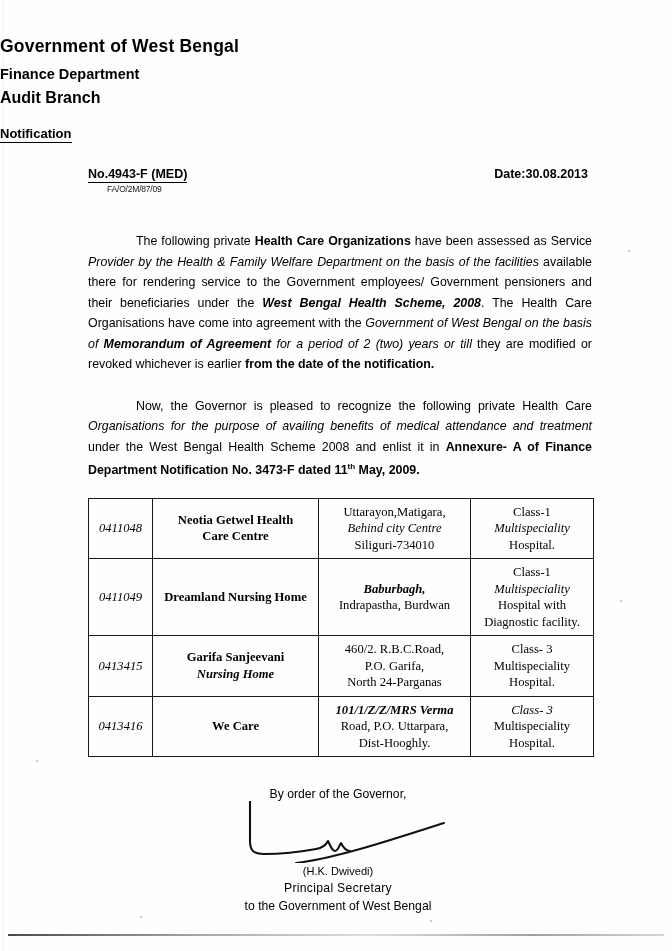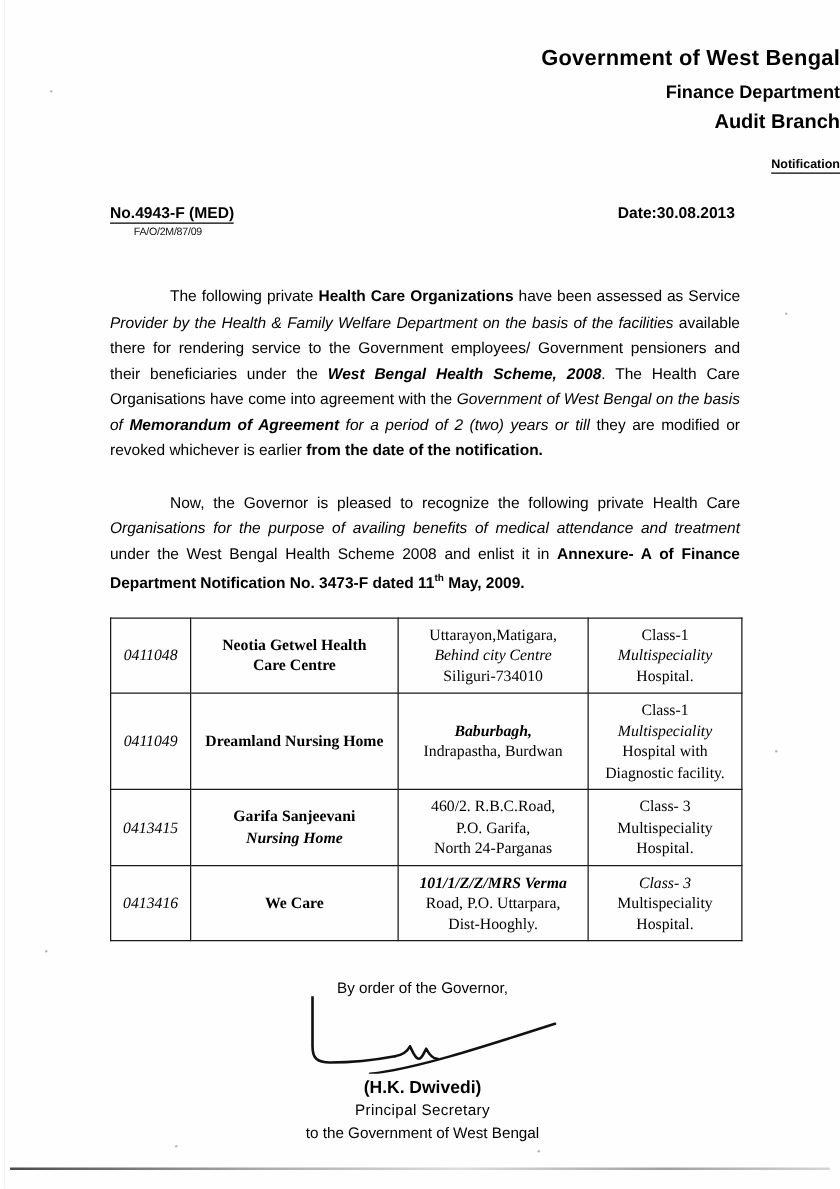--- a/index.html
+++ b/index.html
@@ -44,40 +44,40 @@
 
   .content {
     position: absolute;
     left: 0;
     top: 0;
     width: 672px;
   }
 
   
   .hdr {
-    text-align: right;
+    text-align: left;
   }
   .hdr .l1 {
     font-size: 17.5px;
     font-weight: bold;
     letter-spacing: .2px;
     margin-top: 36px;
   }
   .hdr .l2 {
     font-size: 14.5px;
     font-weight: bold;
     margin-top: 9px;
   }
   .hdr .l3 {
     font-size: 16px;
     font-weight: bold;
     margin-top: 7px;
   }
   .hdr .l4 {
-    font-size: 10px;
+    font-size: 13px;
     font-weight: bold;
     margin-top: 19px;
   }
   .hdr .l4 span {
     border-bottom: 1.4px solid #000;
     padding-bottom: 1px;
   }
 
   
   .refrow {
@@ -173,22 +173,22 @@
   .byorder {
     font-size: 12.2px;
     margin-left: 40px;
   }
   .sig-svg {
     display: block;
     margin: 0 auto;
     margin-left: 238px;
   }
   .signame {
-    font-size: 14px;
-    font-weight: bold;
+    font-size: 11px;
+    font-weight: normal;
     margin-left: 40px;
     margin-top: 2px;
   }
   .sigtitle {
     font-size: 12.2px;
     margin-left: 40px;
     margin-top: 4px;
     letter-spacing: .3px;
   }
   .sigorg {

